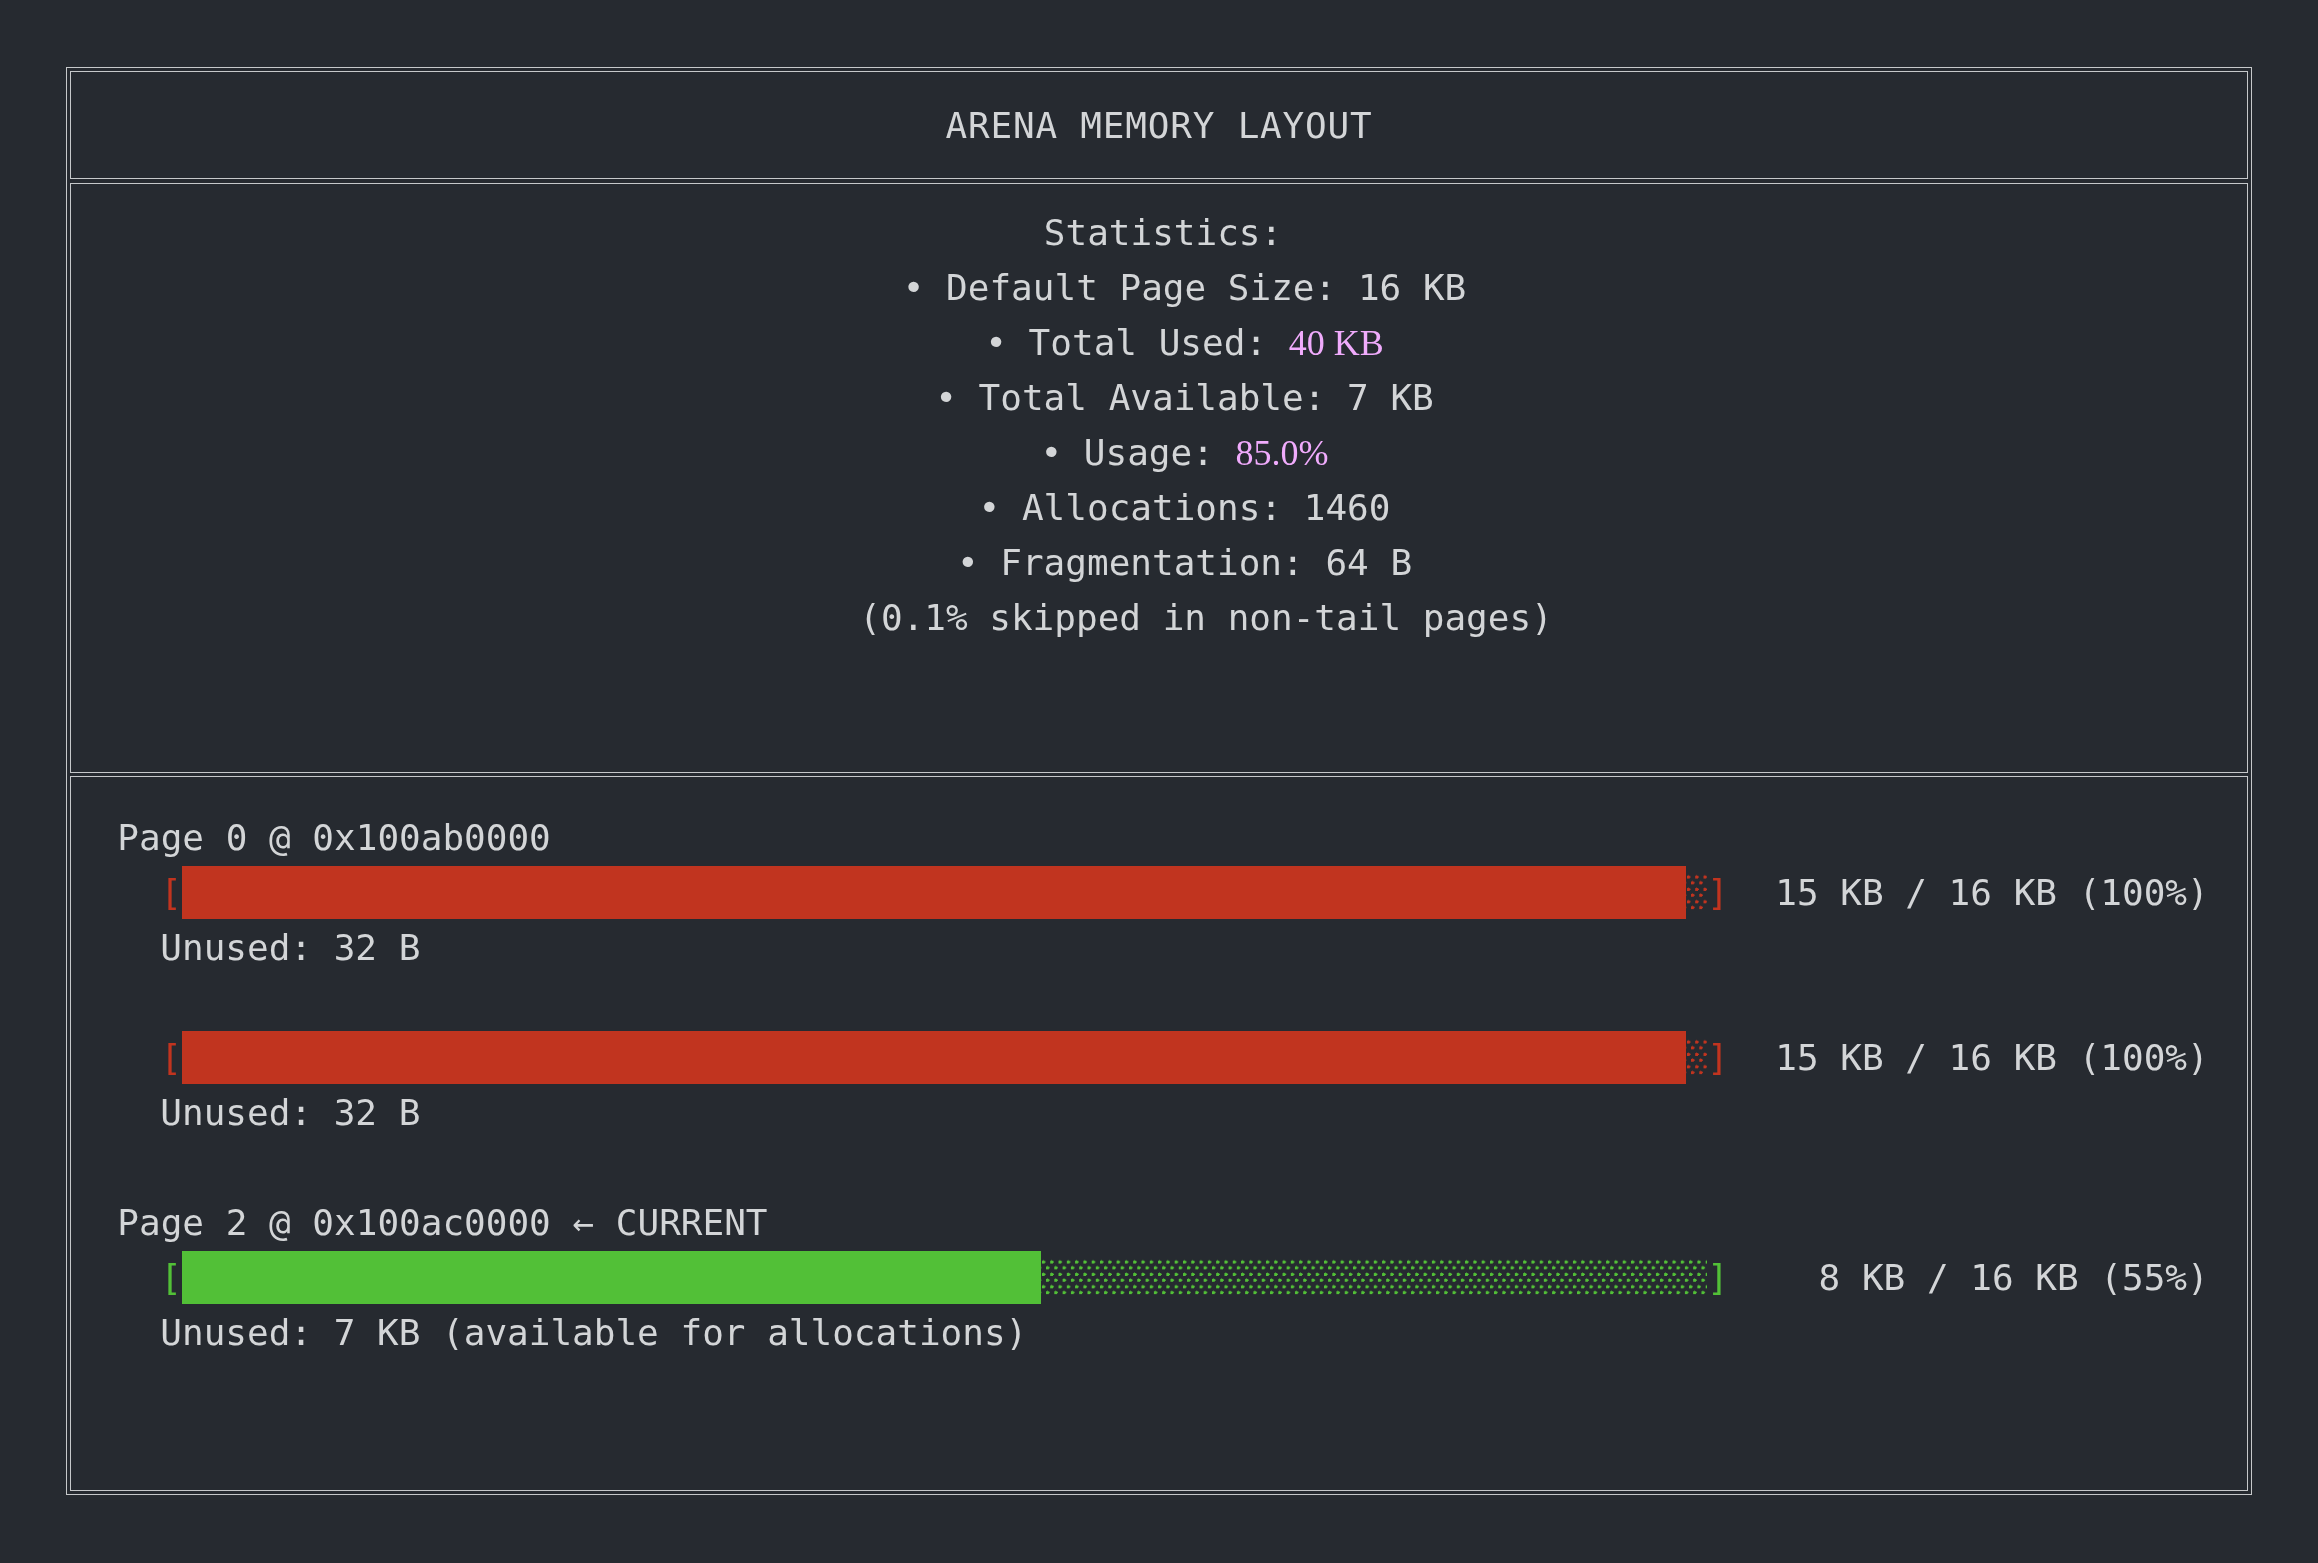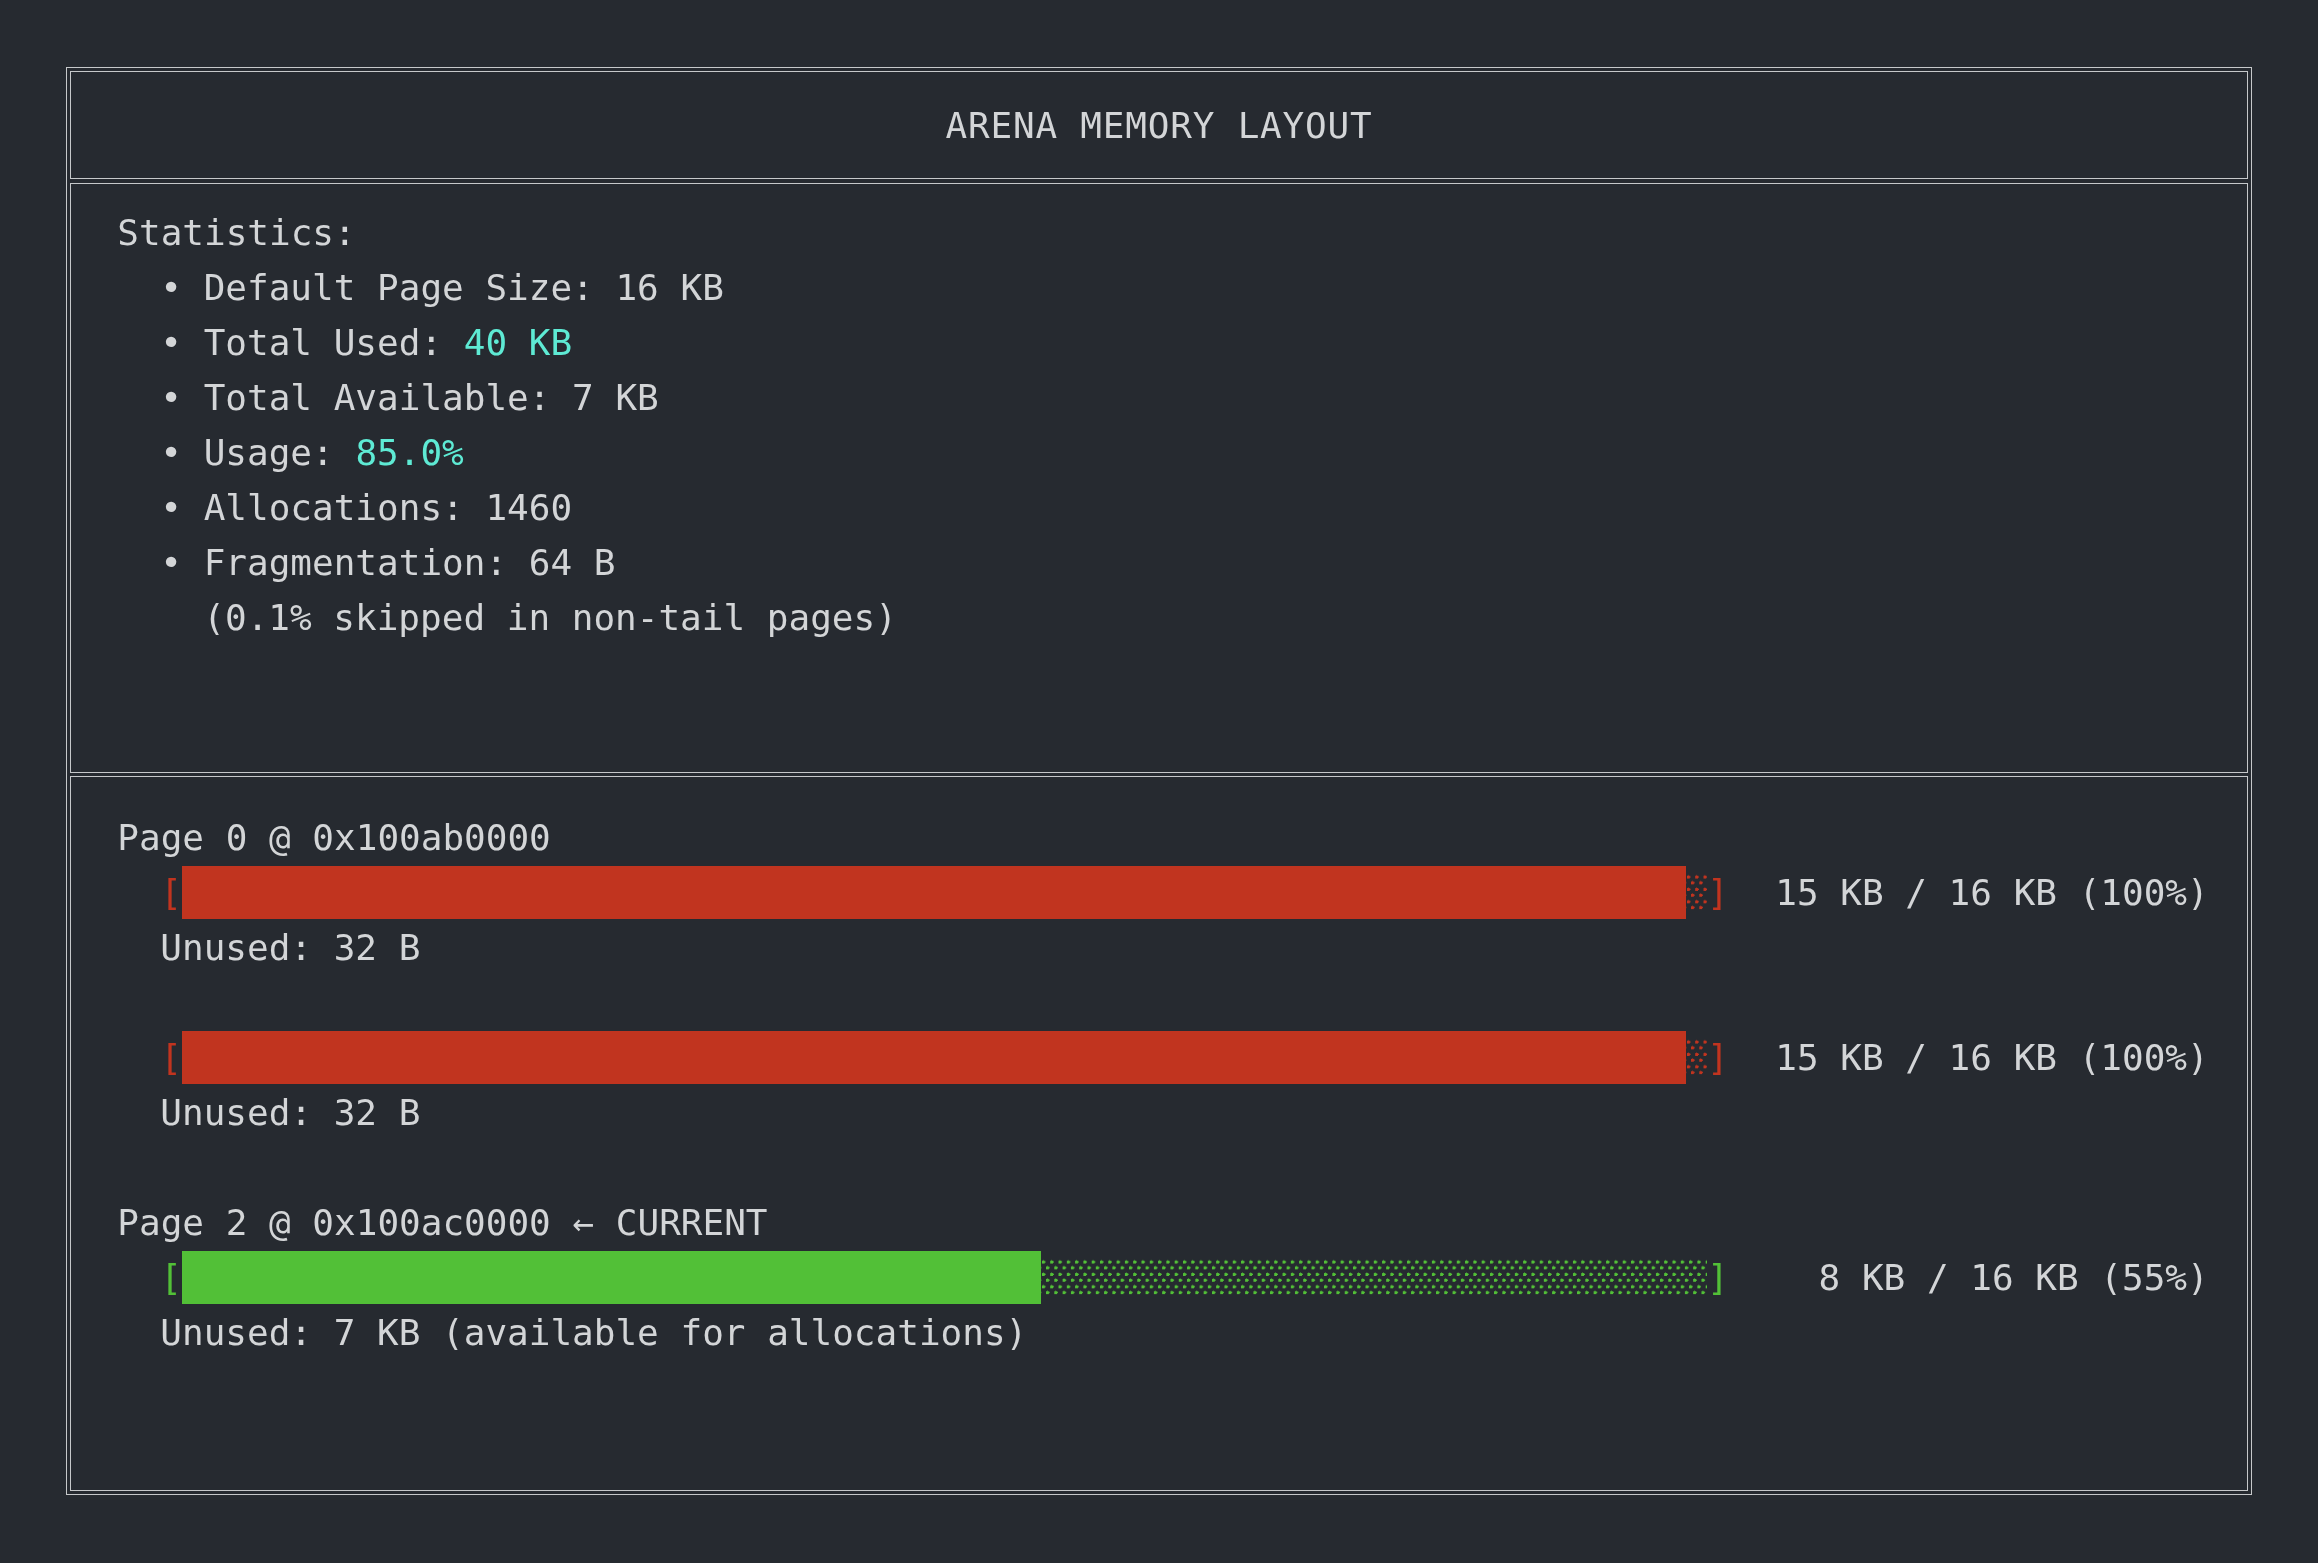--- a/index.html
+++ b/index.html
@@ -34,35 +34,36 @@
   .title-panel {
     flex: 0 0 108px;
     display: flex;
     align-items: center;
     justify-content: center;
   }
   .title-text { white-space: pre; letter-spacing: 0.8px; }
   .stats-panel {
     flex: 0 0 590px;
     padding: 21.6px 38px 16.6px 46px;
+    text-align: center;
   }
   .pages-panel {
     flex: 1 1 auto;
     min-height: 0;
     padding: 33px 38px 16px 46px;
     overflow: hidden;
   }
   .line {
     height: 55px;
     line-height: 55px;
     white-space: pre;
   }
   .indent2 { padding-left: 43px; }
   .indent4 { padding-left: 86px; }
-  .hl { color: #5eead4; }
+  .hl { color: #f0abfc; font-family: Liberation Serif, serif; }
   .page-block { margin-bottom: 55px; }
   .page-block:last-child { margin-bottom: 8px; }
   .bar-row {
     height: 55px;
     display: flex;
     align-items: center;
     padding-left: 43px;
     white-space: pre;
   }
   .bracket { flex: 0 0 auto; }

